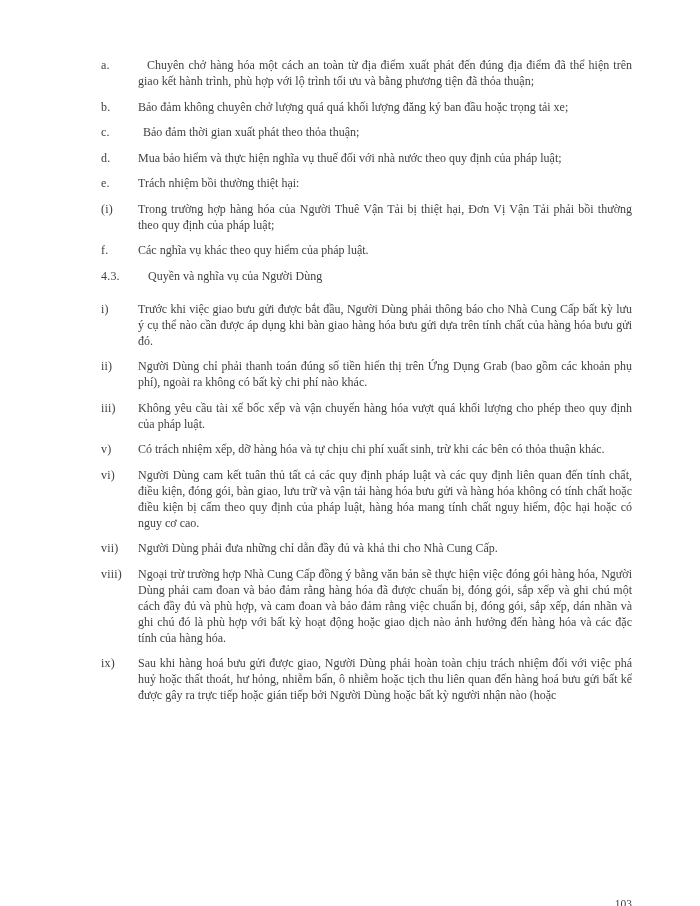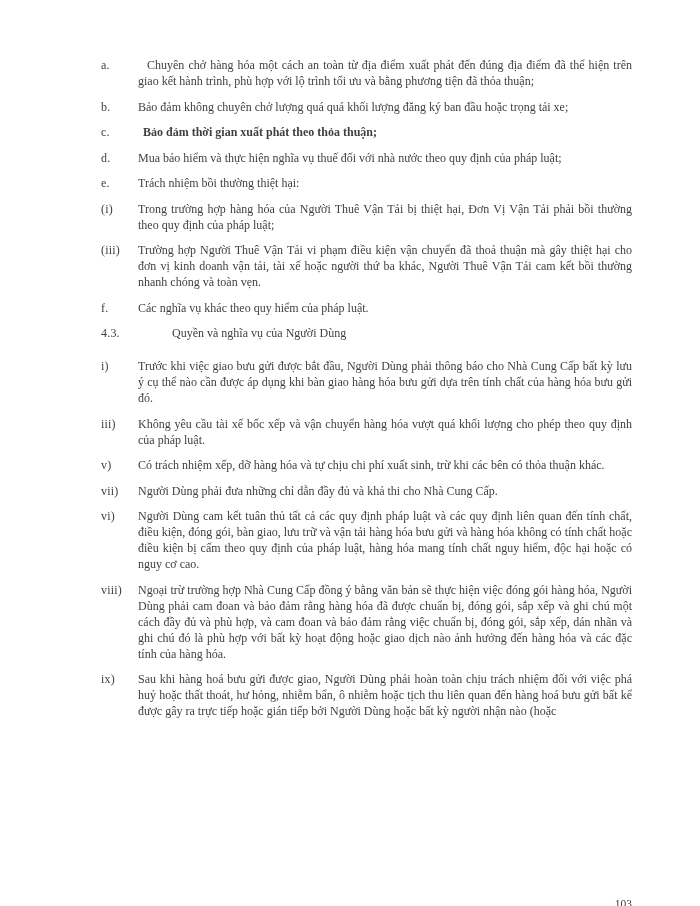--- a/index.html
+++ b/index.html
@@ -34,27 +34,26 @@
   .item .label {
     flex: 0 0 37px;
     letter-spacing: 0.2px;
   }
   .item .text {
     flex: 1;
     text-align: justify;
   }
   .item.heading {
     margin-bottom: 17px;
-    gap: 24px;
   }
   .item.heading .label {
     flex: 0 0 47px;
   }
   .item.indent-a .text { text-indent: 9px; }
-  .item.indent-c .text { text-indent: 5px; font-weight: bold; }
+  .item.indent-c .text { text-indent: 5px; }
   .page-number {
     position: absolute;
     top: 898px;
     right: 68px;
     font-size: 11.5px;
     color: var(--text-color, #3f3f3f);
   }
 </style>
 </head>
 <body>
@@ -79,50 +78,50 @@
   </div>
       <div class="item">
     <span class="label">e.</span>
     <div class="text">Trách nhiệm bồi thường thiệt hại:</div>
   </div>
       <div class="item">
     <span class="label">(i)</span>
     <div class="text">Trong trường hợp hàng hóa của Người Thuê Vận Tải bị thiệt hại, Đơn Vị Vận Tải phải bồi thường theo quy định của pháp luật;</div>
   </div>
       <div class="item">
-    <span class="label">(iii)</span>
-    <div class="text">Trường hợp Người Thuê Vận Tải vi phạm điều kiện vận chuyển đã thoả thuận mà gây thiệt hại cho đơn vị kinh doanh vận tải, tài xế hoặc người thứ ba khác, Người Thuê Vận Tải cam kết bồi thường nhanh chóng và toàn vẹn.</div>
-  </div>
-      <div class="item">
     <span class="label">f.</span>
     <div class="text">Các nghĩa vụ khác theo quy hiểm của pháp luật.</div>
   </div>
       <div class="item heading">
     <span class="label">4.3.</span>
     <div class="text">Quyền và nghĩa vụ của Người Dùng</div>
   </div>
       <div class="item">
     <span class="label">i)</span>
     <div class="text">Trước khi việc giao bưu gửi được bắt đầu, Người Dùng phải thông báo cho Nhà Cung Cấp bất kỳ lưu ý cụ thể nào cần được áp dụng khi bàn giao hàng hóa bưu gửi dựa trên tính chất của hàng hóa bưu gửi đó.</div>
   </div>
       <div class="item">
+    <span class="label">ii)</span>
+    <div class="text">Người Dùng chỉ phải thanh toán đúng số tiền hiển thị trên Ứng Dụng Grab (bao gồm các khoản phụ phí), ngoài ra không có bất kỳ chi phí nào khác.</div>
+  </div>
+      <div class="item">
     <span class="label">iii)</span>
     <div class="text">Không yêu cầu tài xế bốc xếp và vận chuyển hàng hóa vượt quá khối lượng cho phép theo quy định của pháp luật.</div>
   </div>
       <div class="item">
     <span class="label">v)</span>
     <div class="text">Có trách nhiệm xếp, dỡ hàng hóa và tự chịu chi phí xuất sinh, trừ khi các bên có thỏa thuận khác.</div>
   </div>
       <div class="item">
+    <span class="label">vi)</span>
+    <div class="text">Người Dùng cam kết tuân thủ tất cả các quy định pháp luật và các quy định liên quan đến tính chất, điều kiện, đóng gói, bàn giao, lưu trữ và vận tải hàng hóa bưu gửi và hàng hóa không có tính chất hoặc điều kiện bị cấm theo quy định của pháp luật, hàng hóa mang tính chất nguy hiểm, độc hại hoặc có nguy cơ cao.</div>
+  </div>
+      <div class="item">
     <span class="label">vii)</span>
     <div class="text">Người Dùng phải đưa những chỉ dẫn đầy đủ và khả thi cho Nhà Cung Cấp.</div>
-  </div>
-      <div class="item">
-    <span class="label">vi)</span>
-    <div class="text">Người Dùng cam kết tuân thủ tất cả các quy định pháp luật và các quy định liên quan đến tính chất, điều kiện, đóng gói, bàn giao, lưu trữ và vận tải hàng hóa bưu gửi và hàng hóa không có tính chất hoặc điều kiện bị cấm theo quy định của pháp luật, hàng hóa mang tính chất nguy hiểm, độc hại hoặc có nguy cơ cao.</div>
   </div>
       <div class="item">
     <span class="label">viii)</span>
     <div class="text">Ngoại trừ trường hợp Nhà Cung Cấp đồng ý bằng văn bản sẽ thực hiện việc đóng gói hàng hóa, Người Dùng phải cam đoan và bảo đảm rằng hàng hóa đã được chuẩn bị, đóng gói, sắp xếp và ghi chú một cách đầy đủ và phù hợp, và cam đoan và bảo đảm rằng việc chuẩn bị, đóng gói, sắp xếp, dán nhãn và ghi chú đó là phù hợp với bất kỳ hoạt động hoặc giao dịch nào ảnh hưởng đến hàng hóa và các đặc tính của hàng hóa.</div>
   </div>
       <div class="item">
     <span class="label">ix)</span>
     <div class="text">Sau khi hàng hoá bưu gửi được giao, Người Dùng phải hoàn toàn chịu trách nhiệm đối với việc phá huỷ hoặc thất thoát, hư hỏng, nhiễm bẩn, ô nhiễm hoặc tịch thu liên quan đến hàng hoá bưu gửi bất kể được gây ra trực tiếp hoặc gián tiếp bởi Người Dùng hoặc bất kỳ người nhận nào (hoặc</div>
   </div>
     </div>

